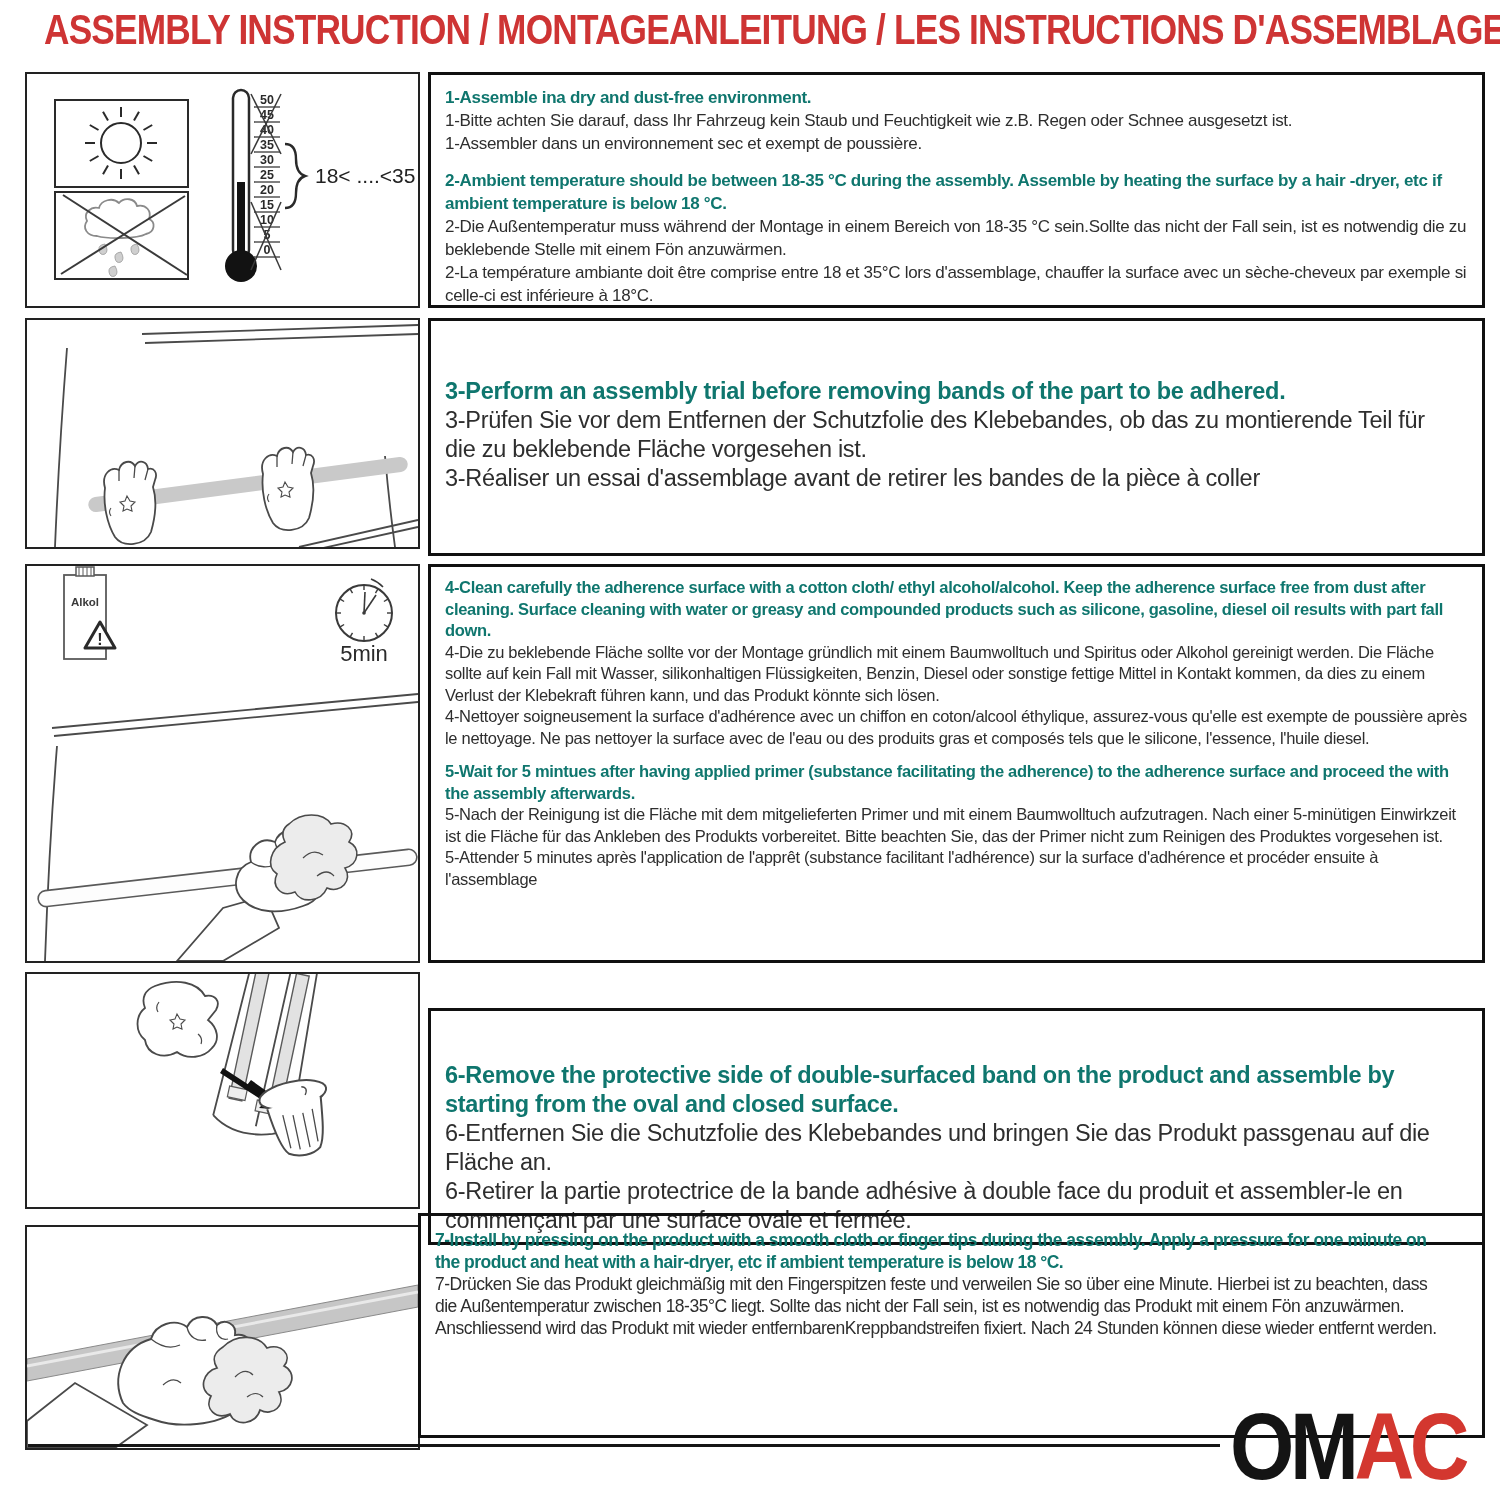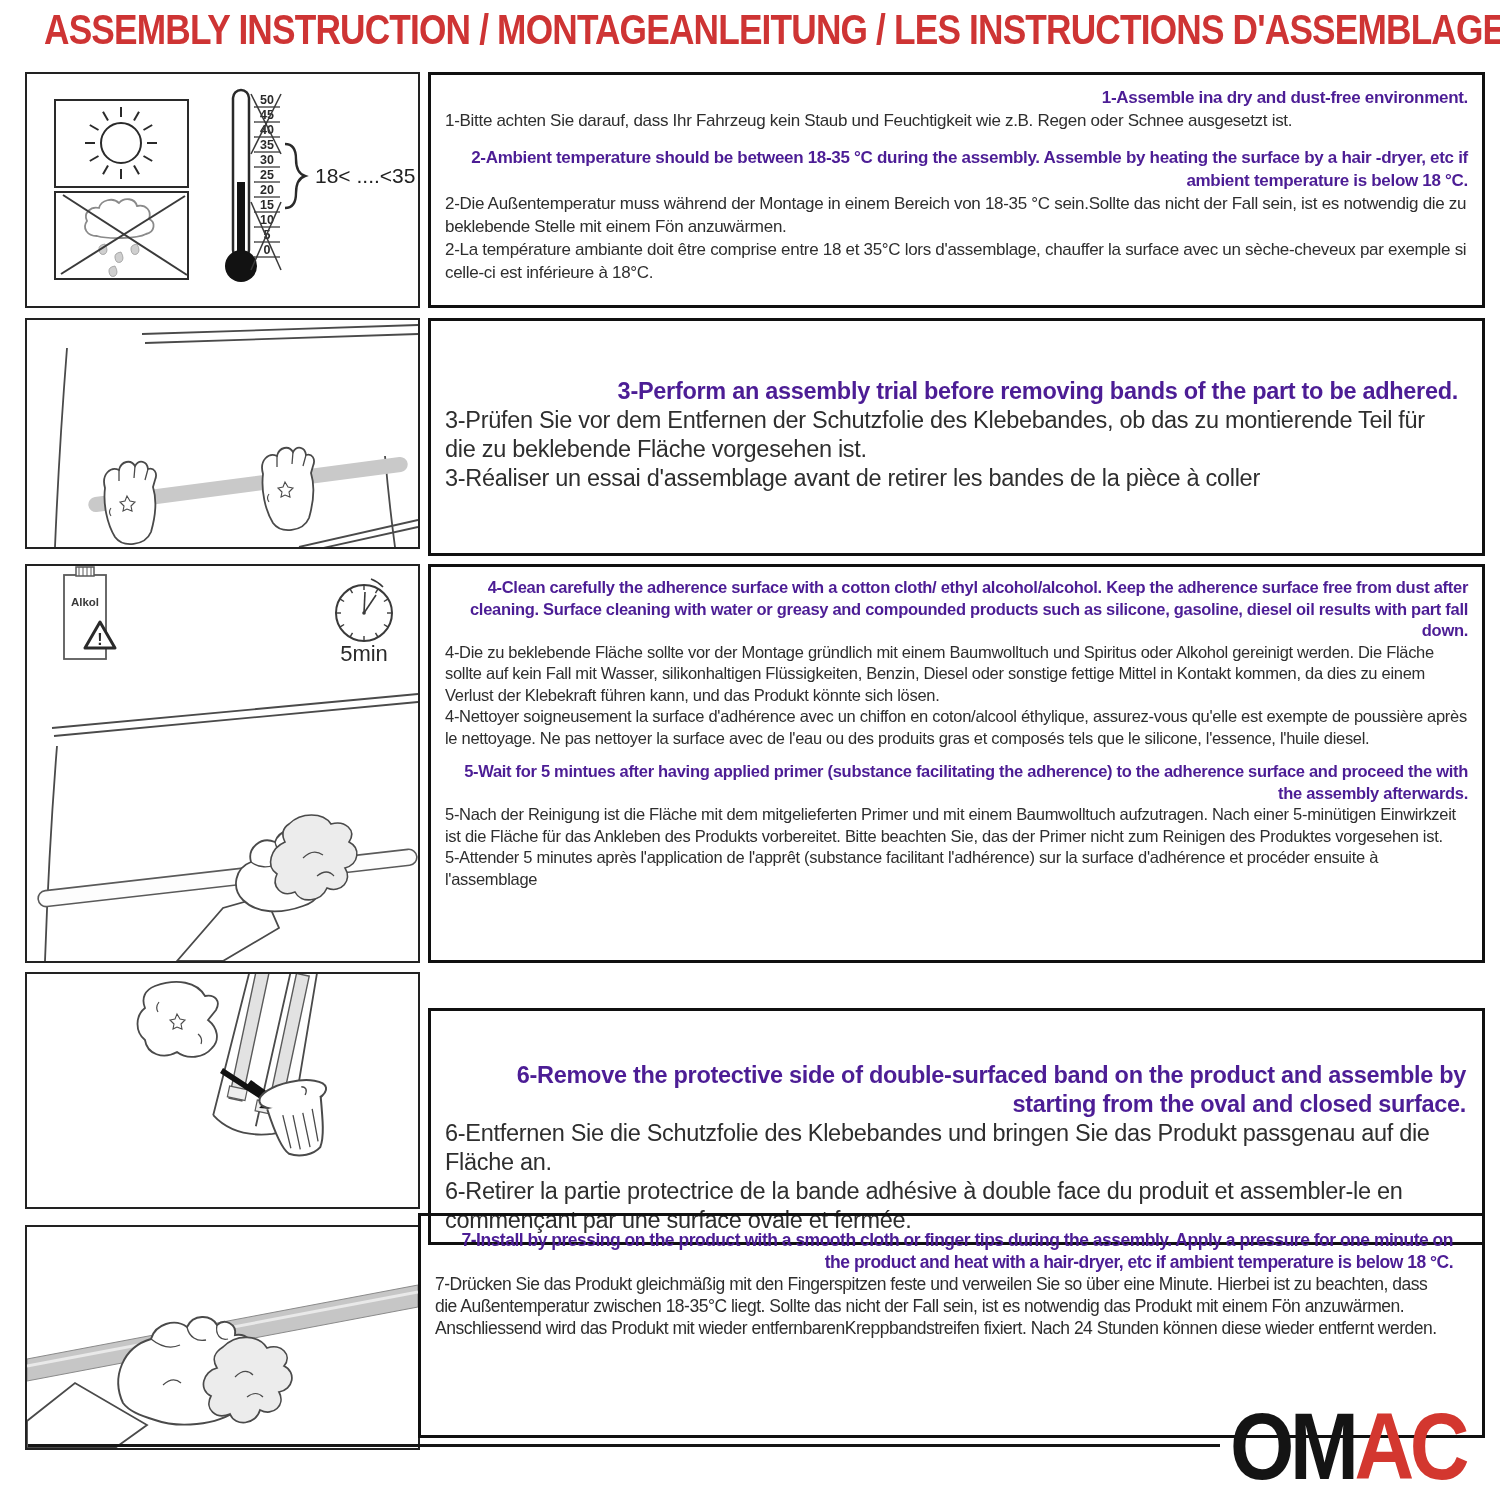--- a/index.html
+++ b/index.html
@@ -6,21 +6,21 @@
   .page{position:relative;width:1500px;height:1500px;background:#fff;overflow:hidden;
         font-family:"Liberation Sans",sans-serif;}
   .title{position:absolute;left:44px;top:6px;margin:0;color:#CE3434;font-weight:700;
          font-size:42px;letter-spacing:-1px;white-space:nowrap;
          transform:scaleX(.84);transform-origin:left top;}
   .illus-box{position:absolute;background:#fff;border:2px solid #222;box-sizing:border-box;}
   .illus-box svg{display:block;width:100%;height:100%;}
   .text-box{position:absolute;border:3px solid #101010;box-sizing:border-box;overflow:hidden;
             color:#2e2e2e;}
   .text-box p{margin:0;letter-spacing:-0.3px;}
-  .b{font-weight:700;color:#4c1d95;text-align:right;}
+  .b{font-weight:700;color:#0f766e;}
   .gap14{height:14px;}
   .gap12{height:12px;}
   
   .r1-i{left:25px;top:72px;width:395px;height:236px;}
   .r1-t{left:428px;top:72px;width:1057px;height:236px;padding:11px 14px 0 14px;}
   .r1-t p{font-size:17px;line-height:23px;}
   .r2-i{left:25px;top:318px;width:395px;height:231px;}
   .r2-t{left:428px;top:318px;width:1057px;height:238px;padding:56px 24px 0 14px;}
   .r2-t p{font-size:23.5px;line-height:29px;}
   .r3-i{left:25px;top:564px;width:395px;height:399px;}
@@ -111,20 +111,21 @@
             <line x1="254" y1="128" x2="224" y2="196"></line>
         </g>
         <path d="M258,70 Q269,70 269,85 Q269,99 278,102 Q269,105 269,119 Q269,134 258,134" fill="none" stroke="#2a2a2a" stroke-width="2.4"></path>
         <text x="288" y="109" font-size="21" fill="#222">18&lt; ....&lt;35 C</text>
       </g>
     </svg>
   </div>
   <div class="text-box r1-t">
     <p class="b">1-Assemble ina dry and dust-free environment.</p>
     <p>1-Bitte achten Sie darauf, dass Ihr Fahrzeug kein Staub und Feuchtigkeit wie z.B. Regen oder Schnee ausgesetzt ist.</p>
+    <p>1-Assembler dans un environnement sec et exempt de poussière.</p>
     <div class="gap14"></div>
     <p class="b">2-Ambient temperature should be between 18-35 °C  during the assembly. Assemble by heating the surface by a hair -dryer, etc if ambient temperature is below 18 °C.</p>
     <p>2-Die Außentemperatur muss während der Montage in einem Bereich von 18-35 °C  sein.Sollte das nicht der Fall sein, ist es notwendig die zu beklebende Stelle mit einem Fön anzuwärmen.</p>
     <p>2-La température ambiante doit être comprise entre 18 et 35°C lors d'assemblage, chauffer la surface avec un sèche-cheveux par exemple si celle-ci est inférieure à 18°C.</p>
   </div>
 
   <div class="illus-box r2-i">
     <svg viewBox="0 0 391 227">
       <g fill="none" stroke="#4a4a4a" stroke-width="1.8">
         <path d="M115,14 L391,5"></path>

